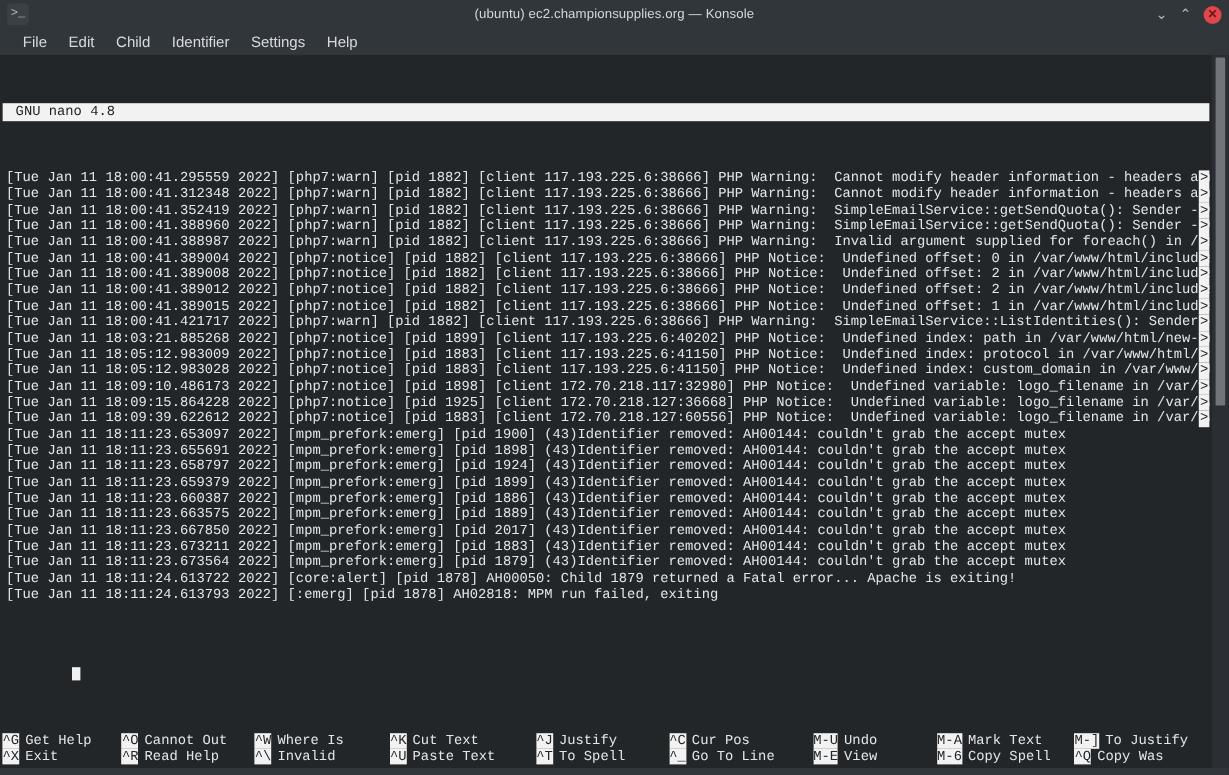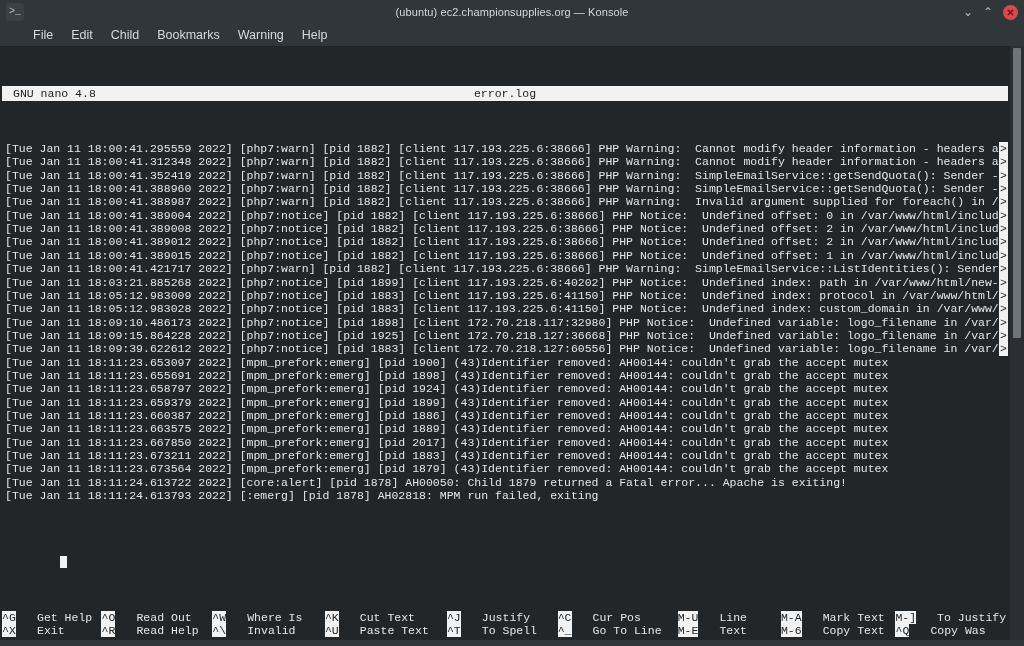--- a/index.html
+++ b/index.html
@@ -34,21 +34,21 @@
   .winbtn { color:#b4b9bf; font-size:12px; line-height:1; cursor:default; }
   #btn-close {
     width:15px; height:15px; border-radius:50%; background:#e0474c;
     display:flex; align-items:center; justify-content:center;
     color:#6d1417; font-size:10px; font-weight:bold;
   }
 
   
   #menubar {
     position:absolute; left:0; top:24px; width:1024px; height:22px;
-    background:#31363b; display:flex; align-items:center; padding-left:24px;
+    background:#31363b; display:flex; align-items:center; padding-left:10px;
   }
   .menu-item {
     font-size:12.5px; color:#d6dadf; padding:2px 9px; border-radius:2px; cursor:default;
   }
 
   
   #term-frame {
     position:absolute; left:0; top:46px; width:1024px; height:600px;
     background:#232629; padding:0 0 0 0;
   }
@@ -86,21 +86,21 @@
     position:absolute; left:2px; bottom:8px; width:1006px; height:28px;
     font-family:"Liberation Mono","DejaVu Sans Mono",monospace; font-size:11.5px;
     display:flex;
   }
   .sc-col { display:flex; flex-direction:column; justify-content:center; }
   .sc-row { height:13.35px; display:flex; align-items:center; white-space:pre; }
   .sc-key {
     background:#f2f2f2; color:#232629; padding:0 0px; min-width:14px;
     display:inline-block; text-align:center; line-height:13.35px;
   }
-  .sc-lbl { color:#e3e6e8; margin-left:21px; }
+  .sc-lbl { color:#e3e6e8; margin-left:5px; }
 
   
   #scrollbar {
     position:absolute; right:0; top:46px; width:14px; height:600px; background:#2b2f33;
   }
   #scroll-thumb {
     position:absolute; left:3px; top:2px; width:8px; height:290px;
     background:#6f7579; border-radius:1px;
   }
   #statusbar {
@@ -119,73 +119,72 @@
       <span class="winbtn">⌄</span>
       <span class="winbtn">⌃</span>
       <span id="btn-close">✕</span>
     </div>
   </div>
 
   <div id="menubar">
     <div class="menu-item">File</div>
     <div class="menu-item">Edit</div>
     <div class="menu-item">Child</div>
-    <div class="menu-item">Bookmarks</div>
-    <div class="menu-item">Warning</div>
+    <div class="menu-item">Identifier</div>
+    <div class="menu-item">Settings</div>
     <div class="menu-item">Help</div>
   </div>
 
   <div id="term-frame">
     <div id="term">
 
       <div id="nano-header">
         <span id="nano-version">GNU nano 4.8</span>
-        <span id="nano-filename">error.log</span>
       </div>
 
       <div id="loglines"><div class="logline"><span>[Tue Jan 11 18:00:41.295559 2022] [php7:warn] [pid 1882] [client 117.193.225.6:38666] PHP Warning:  Cannot modify header information - headers already sent b</span><span class="cont">&gt;</span></div><div class="logline"><span>[Tue Jan 11 18:00:41.312348 2022] [php7:warn] [pid 1882] [client 117.193.225.6:38666] PHP Warning:  Cannot modify header information - headers already sent b</span><span class="cont">&gt;</span></div><div class="logline"><span>[Tue Jan 11 18:00:41.352419 2022] [php7:warn] [pid 1882] [client 117.193.225.6:38666] PHP Warning:  SimpleEmailService::getSendQuota(): Sender - AccessDenied</span><span class="cont">&gt;</span></div><div class="logline"><span>[Tue Jan 11 18:00:41.388960 2022] [php7:warn] [pid 1882] [client 117.193.225.6:38666] PHP Warning:  SimpleEmailService::getSendQuota(): Sender - AccessDenied</span><span class="cont">&gt;</span></div><div class="logline"><span>[Tue Jan 11 18:00:41.388987 2022] [php7:warn] [pid 1882] [client 117.193.225.6:38666] PHP Warning:  Invalid argument supplied for foreach() in /var/www/html/</span><span class="cont">&gt;</span></div><div class="logline"><span>[Tue Jan 11 18:00:41.389004 2022] [php7:notice] [pid 1882] [client 117.193.225.6:38666] PHP Notice:  Undefined offset: 0 in /var/www/html/includes/helpers/se</span><span class="cont">&gt;</span></div><div class="logline"><span>[Tue Jan 11 18:00:41.389008 2022] [php7:notice] [pid 1882] [client 117.193.225.6:38666] PHP Notice:  Undefined offset: 2 in /var/www/html/includes/helpers/se</span><span class="cont">&gt;</span></div><div class="logline"><span>[Tue Jan 11 18:00:41.389012 2022] [php7:notice] [pid 1882] [client 117.193.225.6:38666] PHP Notice:  Undefined offset: 2 in /var/www/html/includes/helpers/se</span><span class="cont">&gt;</span></div><div class="logline"><span>[Tue Jan 11 18:00:41.389015 2022] [php7:notice] [pid 1882] [client 117.193.225.6:38666] PHP Notice:  Undefined offset: 1 in /var/www/html/includes/helpers/se</span><span class="cont">&gt;</span></div><div class="logline"><span>[Tue Jan 11 18:00:41.421717 2022] [php7:warn] [pid 1882] [client 117.193.225.6:38666] PHP Warning:  SimpleEmailService::ListIdentities(): Sender - AccessDeni</span><span class="cont">&gt;</span></div><div class="logline"><span>[Tue Jan 11 18:03:21.885268 2022] [php7:notice] [pid 1899] [client 117.193.225.6:40202] PHP Notice:  Undefined index: path in /var/www/html/new-brand.php on </span><span class="cont">&gt;</span></div><div class="logline"><span>[Tue Jan 11 18:05:12.983009 2022] [php7:notice] [pid 1883] [client 117.193.225.6:41150] PHP Notice:  Undefined index: protocol in /var/www/html/includes/app/</span><span class="cont">&gt;</span></div><div class="logline"><span>[Tue Jan 11 18:05:12.983028 2022] [php7:notice] [pid 1883] [client 117.193.225.6:41150] PHP Notice:  Undefined index: custom_domain in /var/www/html/includes</span><span class="cont">&gt;</span></div><div class="logline"><span>[Tue Jan 11 18:09:10.486173 2022] [php7:notice] [pid 1898] [client 172.70.218.117:32980] PHP Notice:  Undefined variable: logo_filename in /var/www/html/incl</span><span class="cont">&gt;</span></div><div class="logline"><span>[Tue Jan 11 18:09:15.864228 2022] [php7:notice] [pid 1925] [client 172.70.218.127:36668] PHP Notice:  Undefined variable: logo_filename in /var/www/html/incl</span><span class="cont">&gt;</span></div><div class="logline"><span>[Tue Jan 11 18:09:39.622612 2022] [php7:notice] [pid 1883] [client 172.70.218.127:60556] PHP Notice:  Undefined variable: logo_filename in /var/www/html/incl</span><span class="cont">&gt;</span></div><div class="logline"><span>[Tue Jan 11 18:11:23.653097 2022] [mpm_prefork:emerg] [pid 1900] (43)Identifier removed: AH00144: couldn't grab the accept mutex</span></div><div class="logline"><span>[Tue Jan 11 18:11:23.655691 2022] [mpm_prefork:emerg] [pid 1898] (43)Identifier removed: AH00144: couldn't grab the accept mutex</span></div><div class="logline"><span>[Tue Jan 11 18:11:23.658797 2022] [mpm_prefork:emerg] [pid 1924] (43)Identifier removed: AH00144: couldn't grab the accept mutex</span></div><div class="logline"><span>[Tue Jan 11 18:11:23.659379 2022] [mpm_prefork:emerg] [pid 1899] (43)Identifier removed: AH00144: couldn't grab the accept mutex</span></div><div class="logline"><span>[Tue Jan 11 18:11:23.660387 2022] [mpm_prefork:emerg] [pid 1886] (43)Identifier removed: AH00144: couldn't grab the accept mutex</span></div><div class="logline"><span>[Tue Jan 11 18:11:23.663575 2022] [mpm_prefork:emerg] [pid 1889] (43)Identifier removed: AH00144: couldn't grab the accept mutex</span></div><div class="logline"><span>[Tue Jan 11 18:11:23.667850 2022] [mpm_prefork:emerg] [pid 2017] (43)Identifier removed: AH00144: couldn't grab the accept mutex</span></div><div class="logline"><span>[Tue Jan 11 18:11:23.673211 2022] [mpm_prefork:emerg] [pid 1883] (43)Identifier removed: AH00144: couldn't grab the accept mutex</span></div><div class="logline"><span>[Tue Jan 11 18:11:23.673564 2022] [mpm_prefork:emerg] [pid 1879] (43)Identifier removed: AH00144: couldn't grab the accept mutex</span></div><div class="logline"><span>[Tue Jan 11 18:11:24.613722 2022] [core:alert] [pid 1878] AH00050: Child 1879 returned a Fatal error... Apache is exiting!</span></div><div class="logline"><span>[Tue Jan 11 18:11:24.613793 2022] [:emerg] [pid 1878] AH02818: MPM run failed, exiting</span></div></div>
 
       <div class="cursor-line">
         <span class="cursor"></span>
       </div>
 
     </div>
 
     <div id="shortcuts">
         <div class="sc-col" style="width: 106px;">
           <div class="sc-row"><span class="sc-key">^G</span><span class="sc-lbl">Get Help</span></div>
           <div class="sc-row"><span class="sc-key">^X</span><span class="sc-lbl">Exit</span></div>
         </div>
         <div class="sc-col" style="width: 118px;">
-          <div class="sc-row"><span class="sc-key">^O</span><span class="sc-lbl">Read Out</span></div>
+          <div class="sc-row"><span class="sc-key">^O</span><span class="sc-lbl">Cannot Out</span></div>
           <div class="sc-row"><span class="sc-key">^R</span><span class="sc-lbl">Read Help</span></div>
         </div>
         <div class="sc-col" style="width: 120px;">
           <div class="sc-row"><span class="sc-key">^W</span><span class="sc-lbl">Where Is</span></div>
           <div class="sc-row"><span class="sc-key">^\</span><span class="sc-lbl">Invalid</span></div>
         </div>
         <div class="sc-col" style="width: 130px;">
           <div class="sc-row"><span class="sc-key">^K</span><span class="sc-lbl">Cut Text</span></div>
           <div class="sc-row"><span class="sc-key">^U</span><span class="sc-lbl">Paste Text</span></div>
         </div>
         <div class="sc-col" style="width: 118px;">
           <div class="sc-row"><span class="sc-key">^J</span><span class="sc-lbl">Justify</span></div>
           <div class="sc-row"><span class="sc-key">^T</span><span class="sc-lbl">To Spell</span></div>
         </div>
         <div class="sc-col" style="width: 128px;">
           <div class="sc-row"><span class="sc-key">^C</span><span class="sc-lbl">Cur Pos</span></div>
           <div class="sc-row"><span class="sc-key">^_</span><span class="sc-lbl">Go To Line</span></div>
         </div>
         <div class="sc-col" style="width: 110px;">
-          <div class="sc-row"><span class="sc-key">M-U</span><span class="sc-lbl">Line</span></div>
-          <div class="sc-row"><span class="sc-key">M-E</span><span class="sc-lbl">Text</span></div>
+          <div class="sc-row"><span class="sc-key">M-U</span><span class="sc-lbl">Undo</span></div>
+          <div class="sc-row"><span class="sc-key">M-E</span><span class="sc-lbl">View</span></div>
         </div>
         <div class="sc-col" style="width: 122px;">
           <div class="sc-row"><span class="sc-key">M-A</span><span class="sc-lbl">Mark Text</span></div>
-          <div class="sc-row"><span class="sc-key">M-6</span><span class="sc-lbl">Copy Text</span></div>
+          <div class="sc-row"><span class="sc-key">M-6</span><span class="sc-lbl">Copy Spell</span></div>
         </div>
         <div class="sc-col" style="width: 120px;">
           <div class="sc-row"><span class="sc-key">M-]</span><span class="sc-lbl">To Justify</span></div>
           <div class="sc-row"><span class="sc-key">^Q</span><span class="sc-lbl">Copy Was</span></div>
         </div>
       </div>
   </div>
 
   <div id="scrollbar">
     <div id="scroll-thumb"></div>

